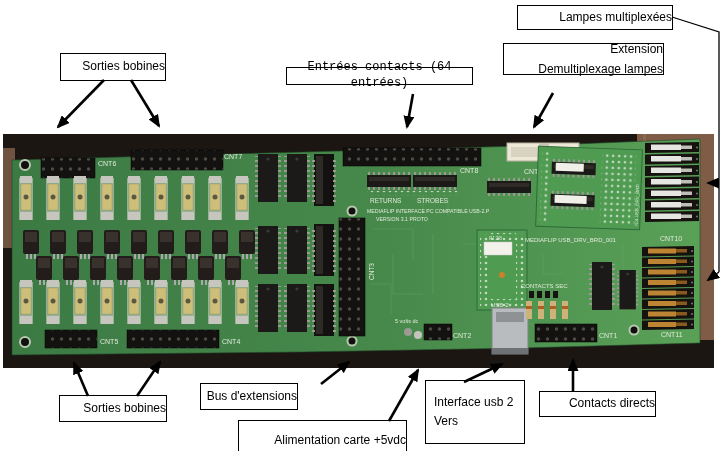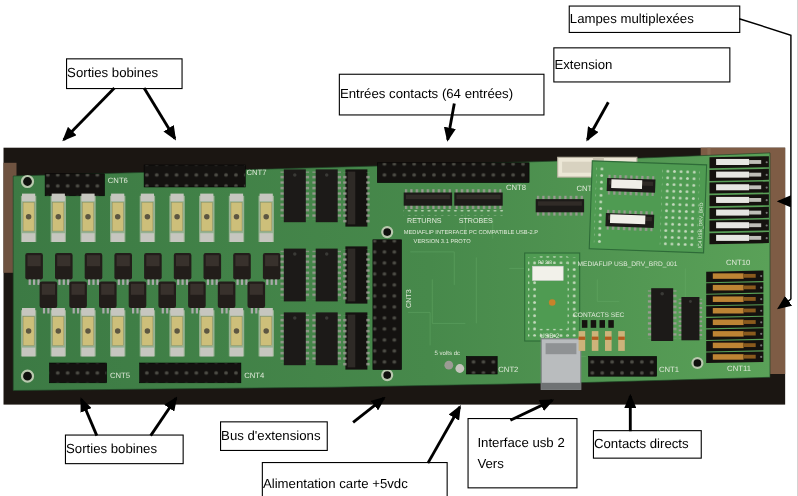--- a/index.html
+++ b/index.html
@@ -1,31 +1,31 @@
 <!DOCTYPE html>
 <html><head>
 <meta charset="utf-8">
 <style>
   html,body{margin:0;padding:0;background:#fff;}
   .stage{position:relative;width:725px;height:451px;background:#ffffff;
          font-family:"Liberation Sans",sans-serif;overflow:hidden;}
   .photo{position:absolute;left:3px;top:134px;width:711px;height:234px;}
   .callout{position:absolute;background:#ffffff;border:1px solid #000;box-sizing:border-box;
-           display:flex;flex-direction:column;align-items:flex-start;justify-content:center;
+           display:flex;flex-direction:column;align-items:flex-end;justify-content:center;
            font-size:12px;color:#000;text-align:center;line-height:1.3;}
   .c-lampes{left:517px;top:5px;width:156px;height:25px;}
   .c-extension{left:503px;top:43px;width:161px;height:32px;line-height:20px;}
   .c-sorties-top{left:60px;top:53px;width:106px;height:28px;}
-  .c-entrees{left:308px;top:67px;width:187px;height:38px;}
+  .c-entrees{left:286px;top:67px;width:187px;height:18px;font-family:Liberation Mono, monospace;}
   .c-sorties-bottom{left:59px;top:395px;width:108px;height:27px;}
   .c-bus{left:200px;top:383px;width:98px;height:27px;}
   .c-alim{left:238px;top:420px;width:169px;height:41px;}
   .c-interface{left:425px;top:380px;width:100px;height:64px;align-items:flex-start;
                padding-left:8px;text-align:left;line-height:19px;}
-  .c-contacts{left:539px;top:391px;width:99px;height:26px;}
+  .c-contacts{left:539px;top:391px;width:117px;height:26px;}
   .arrows{position:absolute;left:0;top:0;width:725px;height:451px;pointer-events:none;}
   .sk{fill:#dfe9d8;font-family:"Liberation Sans",sans-serif;}
   .sk7{font-size:7px;}.sk65{font-size:6.5px;}.sk6{font-size:6px;}
   .sk55{font-size:5.5px;}.sk52{font-size:5.2px;}.sk45{font-size:4.5px;}
   .trace{stroke:#67ac68;stroke-width:0.8;opacity:0.5;fill:none;}
 </style>
 </head>
 <body>
 
 <div class="stage">
@@ -299,20 +299,21 @@
     <span>Sorties bobines</span>
   </div>
   <div class="callout c-entrees">
     <span>Entrées contacts (64 entrées)</span>
   </div>
   <div class="callout c-lampes">
     <span>Lampes multiplexées</span>
   </div>
   <div class="callout c-extension">
     <span>Extension</span>
+    <span>Demultiplexage lampes</span>
   </div>
   <div class="callout c-sorties-bottom">
     <span>Sorties bobines</span>
   </div>
   <div class="callout c-bus">
     <span>Bus d'extensions</span>
   </div>
   <div class="callout c-alim">
     <span>Alimentation carte +5vdc</span>
   </div>

